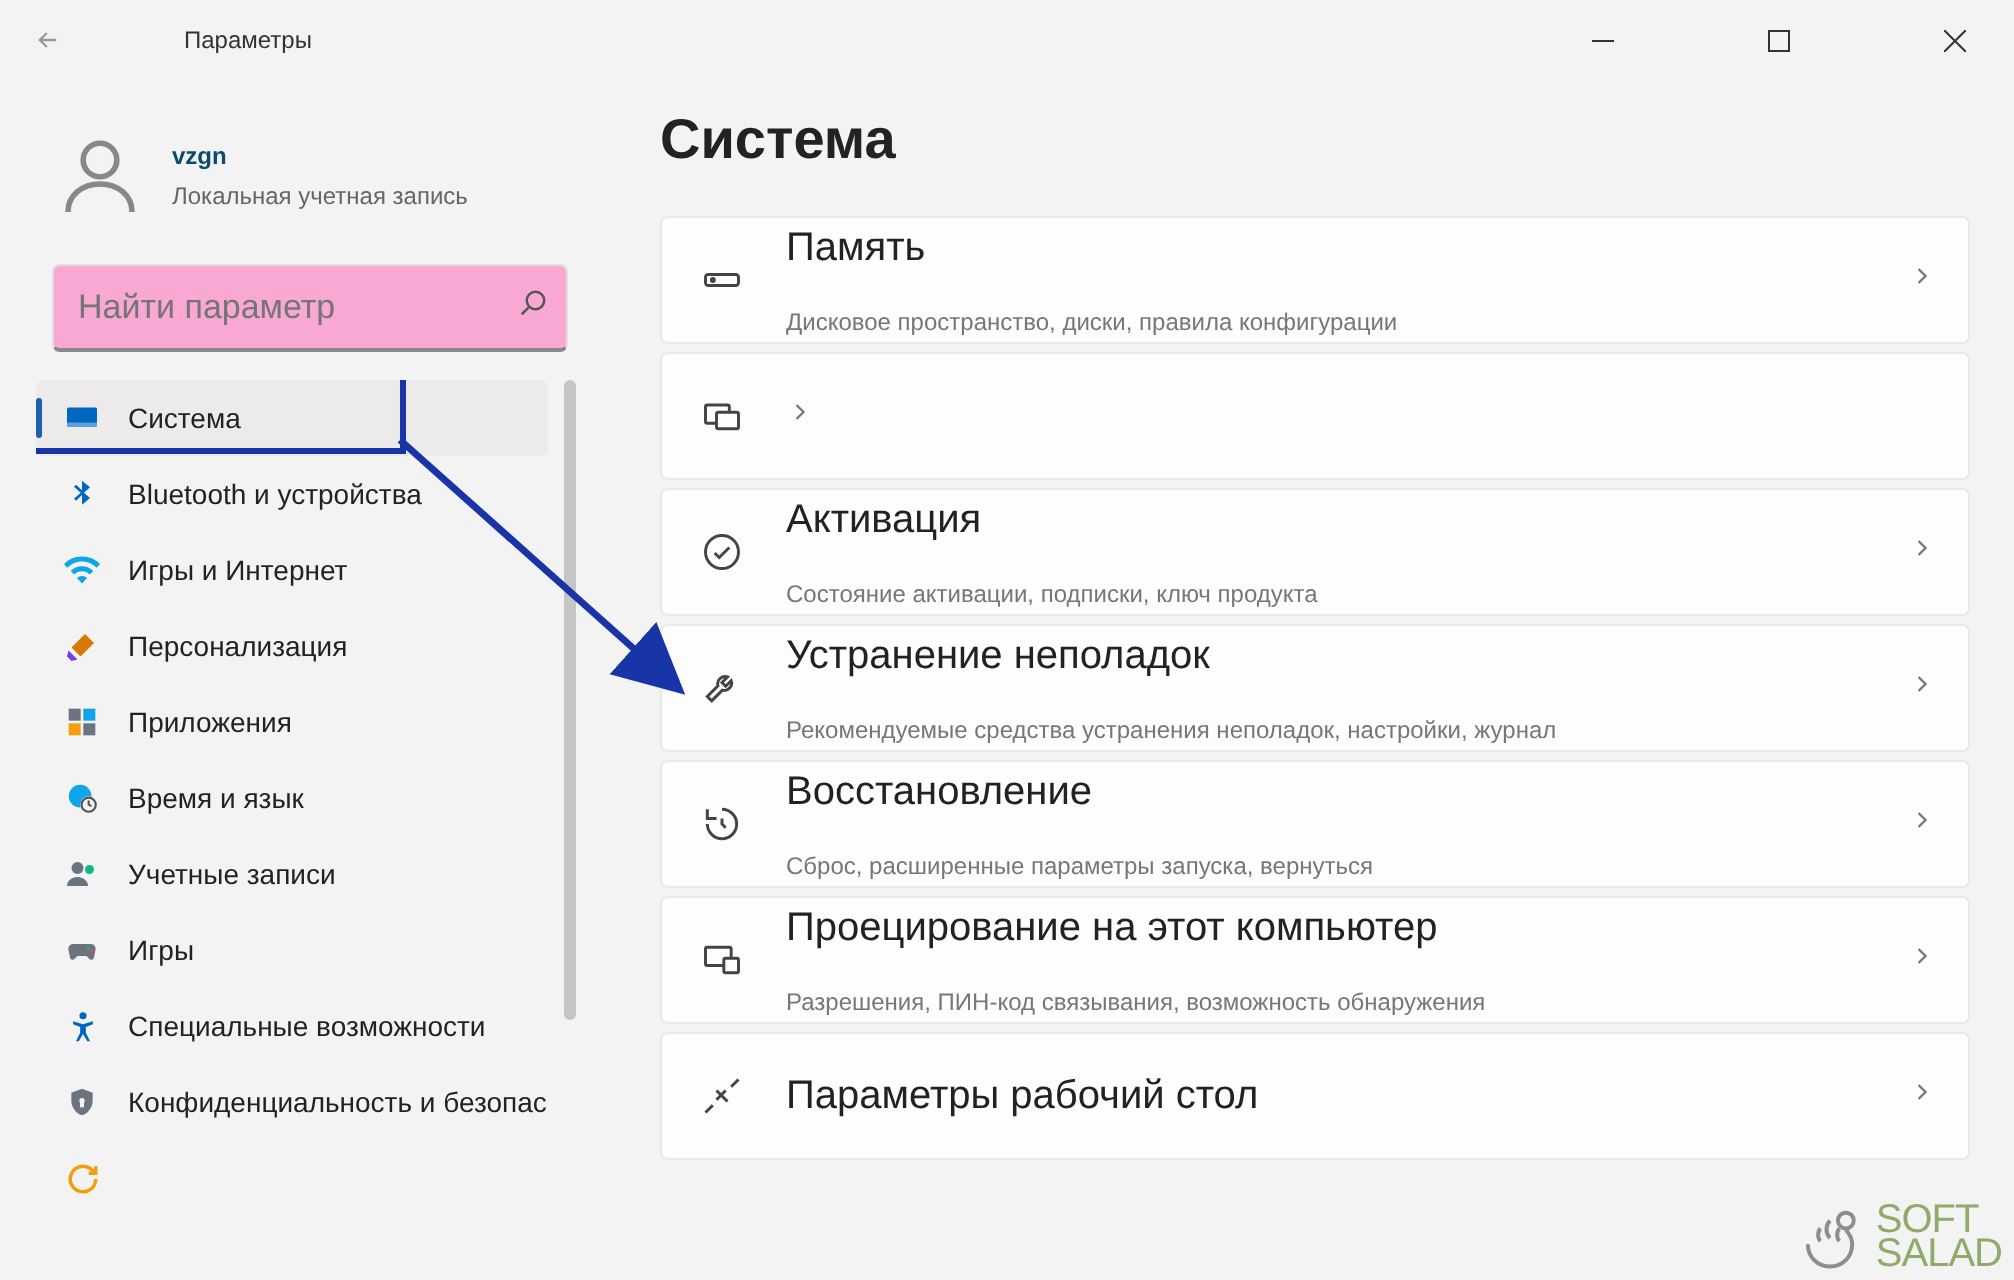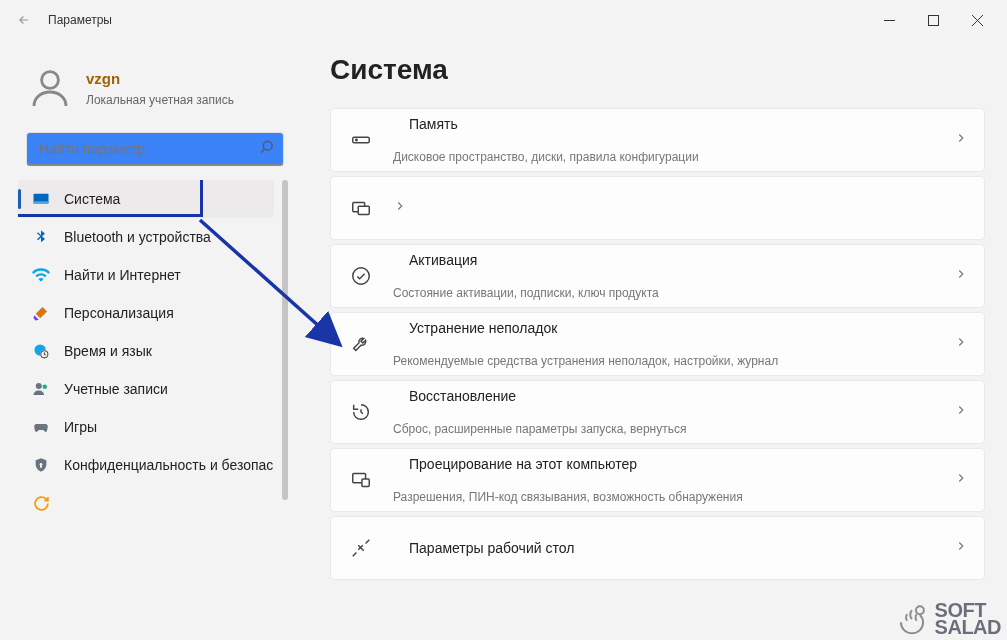--- a/index.html
+++ b/index.html
@@ -1,33 +1,33 @@
 <!DOCTYPE html>
 <html><head>
 <meta charset="utf-8">
 <style>
 * { margin: 0; padding: 0; box-sizing: border-box; font-family: "Segoe UI", Arial, sans-serif; }
 body { background: #f3f3f3; width: 1007px; height: 640px; overflow: hidden; position: relative; }
 
-.titlebar { height: 40px; display: flex; align-items: center; padding: 0 8px; }
+.titlebar { height: 40px; display: flex; align-items: center; padding: 0 8px; gap: 44px; }
 .titlebar .back { width: 32px; height: 32px; display: flex; align-items: center; justify-content: center; color: #999; cursor: default; }
 .titlebar .title { font-size: 12px; color: #333; margin-left: 8px; }
 .titlebar .spacer { flex: 1; }
 .titlebar .ctrl { width: 44px; height: 32px; display: flex; align-items: center; justify-content: center; color: #333; cursor: pointer; }
 
 .app { display: flex; height: calc(640px - 40px); }
 
 .sidebar { width: 300px; padding: 20px 8px 8px 18px; display: flex; flex-direction: column; position: relative; }
 .profile { display: flex; align-items: center; gap: 12px; padding: 4px 8px 16px; }
 .profile .avatar { width: 48px; height: 48px; color: #888; }
-.profile .name { font-size: 15px; font-weight: 600; color: #a16207; }
+.profile .name { font-size: 12px; font-weight: 600; color: #0c4a6e; }
 .profile .sub { font-size: 12px; color: #666; margin-top: 6px; }
 
 .search { position: relative; margin: 4px 8px 14px; }
-.search input { width: 100%; height: 34px; border: 1px solid #e0e0e0; border-bottom: 2px solid #888; border-radius: 4px; background: #3b82f6; padding: 0 34px 0 12px; font-size: 14px; outline: none; }
+.search input { width: 100%; height: 44px; border: 1px solid #e0e0e0; border-bottom: 2px solid #888; border-radius: 4px; background: #f9a8d4; padding: 0 34px 0 12px; font-size: 17px; outline: none; }
 .search .icon { position: absolute; right: 10px; top: 50%; transform: translate(0,-50%) scaleX(-1); color: #555; }
 
 .navwrap { position: relative; flex: 1; overflow: hidden; }
 .nav { list-style: none; padding-right: 18px; }
 .nav li { display: flex; align-items: center; height: 38px; padding: 0 10px 0 14px; border-radius: 4px; cursor: pointer; font-size: 14px; color: #222; gap: 14px; position: relative; white-space: nowrap; overflow: hidden; }
 .nav li.selected { background: #eceaea; }
 .nav li.selected::before { content: ""; position: absolute; left: 0; top: 9px; bottom: 9px; width: 3px; background: #1a5fb4; border-radius: 2px; }
 .nav .ico { width: 18px; height: 18px; display: flex; align-items: center; justify-content: center; flex-shrink: 0; }
 
 .highlight-box { position: absolute; border: 3px solid #1934a6; pointer-events: none; z-index: 5; }
@@ -35,27 +35,27 @@
 .scrollbar-thumb { position: absolute; width: 6px; background: #c5c5c5; border-radius: 3px; }
 
 .arrow-overlay { position: absolute; pointer-events: none; z-index: 10; }
 
 .main { flex: 1; padding: 14px 22px 0 30px; overflow: hidden; }
 .main h1 { font-size: 28px; font-weight: 600; color: #222; margin-bottom: 22px; }
 .cards { display: flex; flex-direction: column; gap: 4px; }
 .card { background: #fdfdfd; border: 1px solid #e9e9e9; border-radius: 4px; height: 64px; display: flex; align-items: center; padding: 0 16px 0 18px; cursor: pointer; }
 .card .cico { width: 24px; height: 24px; margin-right: 20px; color: #444; display: flex; align-items: center; justify-content: center; flex-shrink: 0; }
 .card .txt { flex: 1; min-width: 0; }
-.card .ct { font-size: 14px; color: #222; margin-left: 16px; }
+.card .ct { font-size: 20px; color: #222; }
 .card .cs { font-size: 12px; color: #777; margin-top: 18px; white-space: nowrap; overflow: hidden; text-overflow: ellipsis; }
 .card .chev { color: #777; flex-shrink: 0; }
 
 .watermark { position: absolute; right: 6px; bottom: 2px; opacity: .6; display: flex; align-items: center; gap: 4px; font-family: Arial, sans-serif; }
 .watermark svg { width: 38px; height: 38px; }
-.watermark .wm-txt { font-size: 20px; font-weight: 700; letter-spacing: -0.5px; line-height: .85; color: #0f172a; }
+.watermark .wm-txt { font-size: 20px; font-weight: 400; letter-spacing: -0.5px; line-height: .85; color: #4d7c0f; }
 </style>
 </head>
 <body>
 
 <div class="titlebar">
   <div class="back">
     <svg width="14" height="14" viewBox="0 0 24 24" fill="none" stroke="currentColor" stroke-width="2">
         <path d="M19 12H5M11 6l-6 6 6 6"></path>
       </svg>
   </div>
@@ -122,30 +122,41 @@
               </svg>
           </span>
           <span>Bluetooth и устройства</span>
         </li>
         <li>
           <span class="ico">
             <svg width="18" height="18" viewBox="0 0 24 24" fill="#0ea5e9">
                 <path d="M12 3C7 3 2.7 5 0 8.2l2.3 2.3C4.6 8 8.1 6.3 12 6.3s7.4 1.7 9.7 4.2L24 8.2C21.3 5 17 3 12 3zm0 6.5c-3 0-5.6 1.2-7.5 3.2l2.3 2.3c1.3-1.4 3.1-2.2 5.2-2.2s3.9.8 5.2 2.2l2.3-2.3c-1.9-2-4.5-3.2-7.5-3.2zm0 6.5c-1.3 0-2.5.5-3.4 1.4L12 21l3.4-3.6c-.9-.9-2.1-1.4-3.4-1.4z"></path>
               </svg>
           </span>
-          <span>Найти и Интернет</span>
+          <span>Игры и Интернет</span>
         </li>
         <li>
           <span class="ico">
             <svg width="18" height="18" viewBox="0 0 24 24">
                 <path fill="#d97706" d="M14 4l6 6-9 9-6-6z"></path>
                 <path fill="#7c3aed" d="M3 15l6 6-4 1-3-3z"></path>
               </svg>
           </span>
           <span>Персонализация</span>
+        </li>
+        <li>
+          <span class="ico">
+            <svg width="16" height="16" viewBox="0 0 24 24">
+                <rect x="2" y="2" width="9" height="9" fill="#6b7280"></rect>
+                <rect x="13" y="2" width="9" height="9" fill="#0ea5e9"></rect>
+                <rect x="2" y="13" width="9" height="9" fill="#f59e0b"></rect>
+                <rect x="13" y="13" width="9" height="9" fill="#6b7280"></rect>
+              </svg>
+          </span>
+          <span>Приложения</span>
         </li>
         <li>
           <span class="ico">
             <svg width="17" height="17" viewBox="0 0 24 24">
                 <circle cx="10" cy="10" r="8" fill="#0ea5e9"></circle>
                 <circle cx="16" cy="16" r="6" fill="#f3f3f3"></circle>
                 <circle cx="16" cy="16" r="5" fill="none" stroke="#555" stroke-width="1.5"></circle>
                 <path d="M16 13v3l2 1" stroke="#555" stroke-width="1.5" fill="none"></path>
               </svg>
           </span>
@@ -163,20 +174,29 @@
         </li>
         <li>
           <span class="ico">
             <svg width="18" height="18" viewBox="0 0 24 24" fill="#6b7280">
                 <path d="M6 8h12c2 0 3.5 2 3 4l-1 5c-.3 1.5-2 2-3 1l-2-2h-6l-2 2c-1 1-2.7.5-3-1l-1-5c-.5-2 1-4 3-4z"></path>
                 <circle cx="16" cy="11" r="1.2" fill="#10b981"></circle>
                 <circle cx="18" cy="13" r="1.2" fill="#ef4444"></circle>
               </svg>
           </span>
           <span>Игры</span>
+        </li>
+        <li>
+          <span class="ico">
+            <svg width="17" height="17" viewBox="0 0 24 24">
+                <circle cx="12" cy="4" r="2.5" fill="#0067c0"></circle>
+                <path fill="#0067c0" d="M5 8l7 2 7-2v2l-5 2v4l3 6h-2l-3-5-3 5H7l3-6v-4L5 10z"></path>
+              </svg>
+          </span>
+          <span>Специальные возможности</span>
         </li>
         <li>
           <span class="ico">
             <svg width="16" height="16" viewBox="0 0 24 24" fill="#6b7280">
                 <path d="M12 2l8 3v6c0 5-3.5 9.5-8 11-4.5-1.5-8-6-8-11V5l8-3z"></path>
                 <circle cx="12" cy="11" r="2" fill="#f3f3f3"></circle>
                 <rect x="10.5" y="12" width="3" height="4" fill="#f3f3f3"></rect>
               </svg>
           </span>
           <span>Конфиденциальность и безопасность</span>

